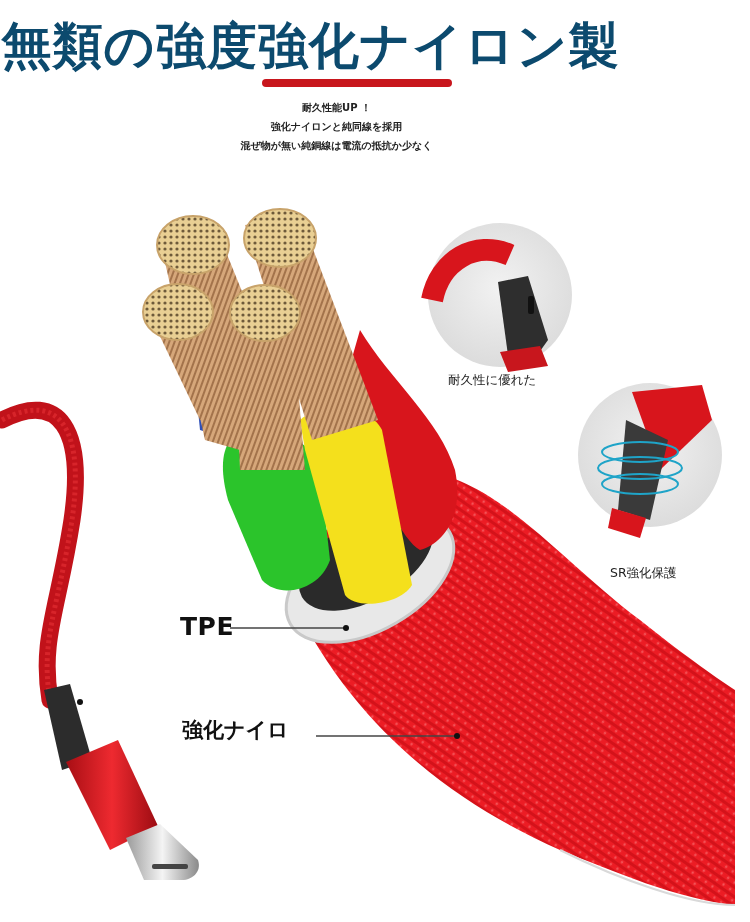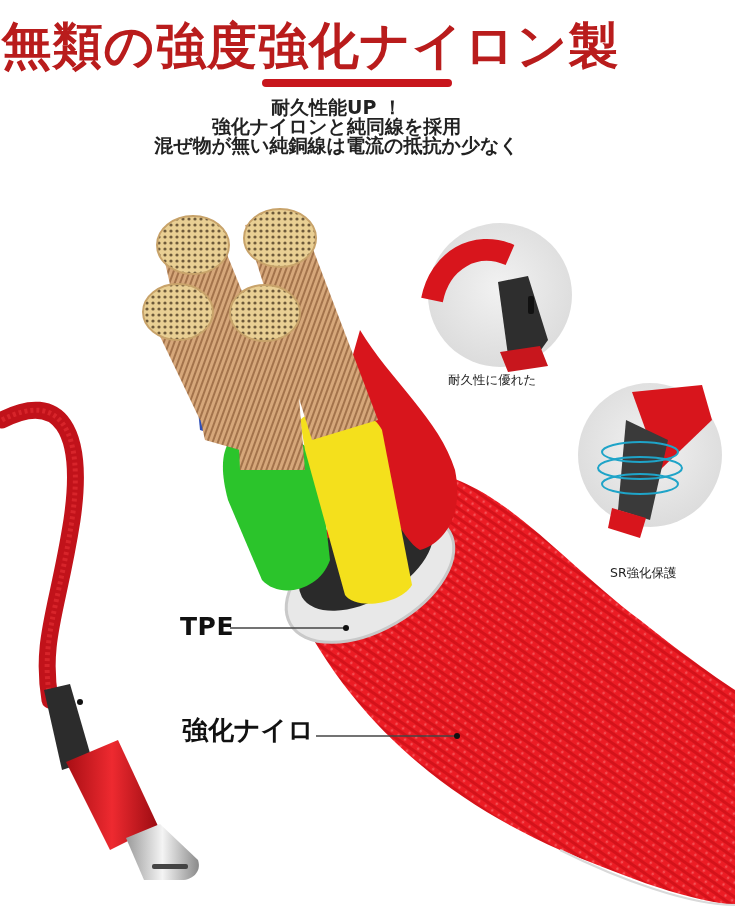--- a/index.html
+++ b/index.html
@@ -1,25 +1,25 @@
 <!DOCTYPE html>
 <html><head>
 <meta charset="utf-8">
 <style>
   html,body{margin:0;padding:0;background:#ffffff;}
   body{width:750px;height:922px;position:relative;overflow:hidden;font-family:"DejaVu Sans","Liberation Sans",sans-serif;color:#111;}
-  .title{position:absolute;left:0;top:14px;width:621px;text-align:center;font-size:50px;font-weight:bold;letter-spacing:1px;color:#b91c1c;line-height:64px;}
+  .title{position:absolute;left:0;top:14px;width:621px;text-align:center;font-size:50px;font-weight:bold;letter-spacing:1px;color:#0c4a6e;line-height:64px;}
   .title-bar{position:absolute;left:262px;top:79px;width:190px;height:8px;border-radius:4px;background:#c8161d;}
-  .sub{position:absolute;left:0;top:98px;width:673px;text-align:center;font-size:19px;font-weight:bold;line-height:19px;color:#222;}
+  .sub{position:absolute;left:0;top:98px;width:673px;text-align:center;font-size:10px;font-weight:bold;line-height:19px;color:#222;}
   .sub div{white-space:nowrap;}
   .art{position:absolute;left:0;top:0;width:750px;height:922px;}
   .circle-label{position:absolute;font-size:12.5px;font-weight:normal;color:#222;white-space:nowrap;}
   .callout{position:absolute;font-weight:bold;color:#111;white-space:nowrap;}
   .callout.tpe{left:180px;top:612px;font-size:25px;letter-spacing:0.5px;}
-  .callout.nylon{left:182px;top:716px;font-size:26px;line-height:28px;}
+  .callout.nylon{left:182px;top:716px;font-size:21px;line-height:28px;}
 </style>
 </head>
 <body>
 
 <div class="title">無類の強度強化ナイロン製</div>
 <div class="title-bar"></div>
 
 <div class="sub">
   <div>耐久性能UP ！</div>
   <div>強化ナイロンと純同線を採用</div>

